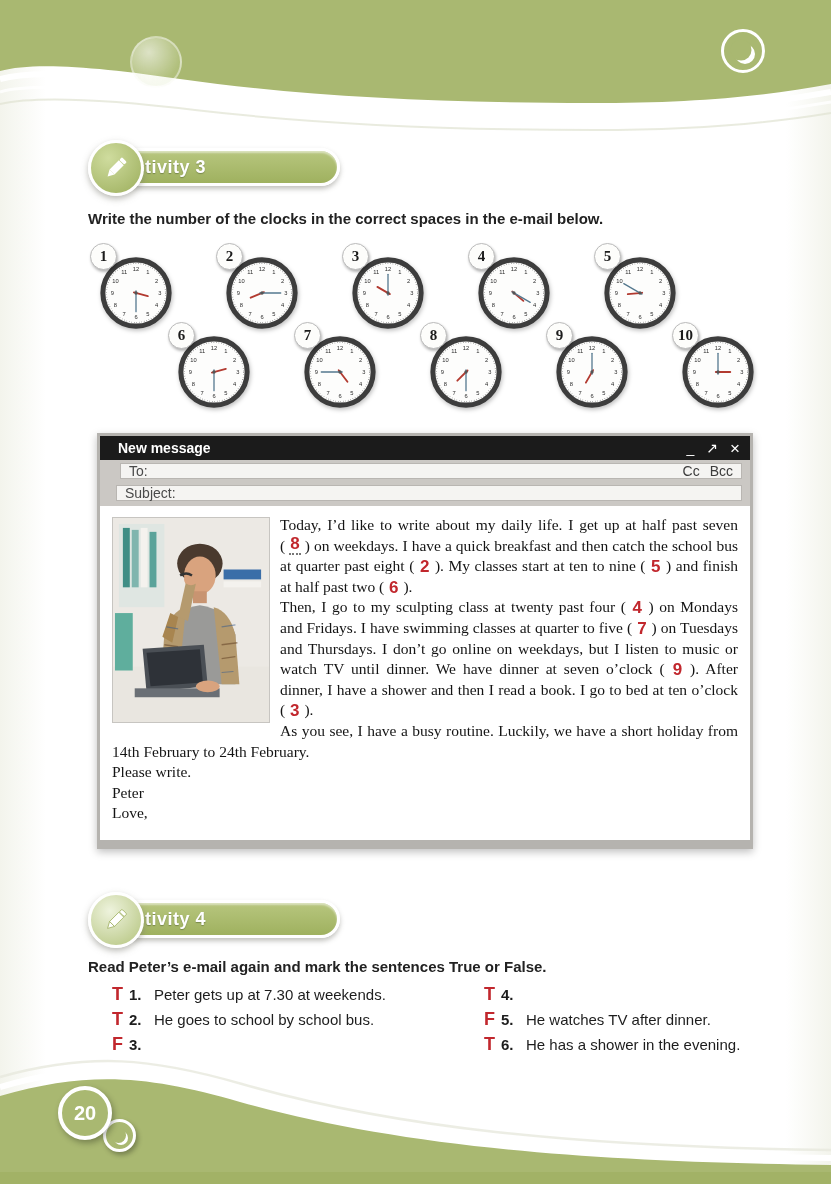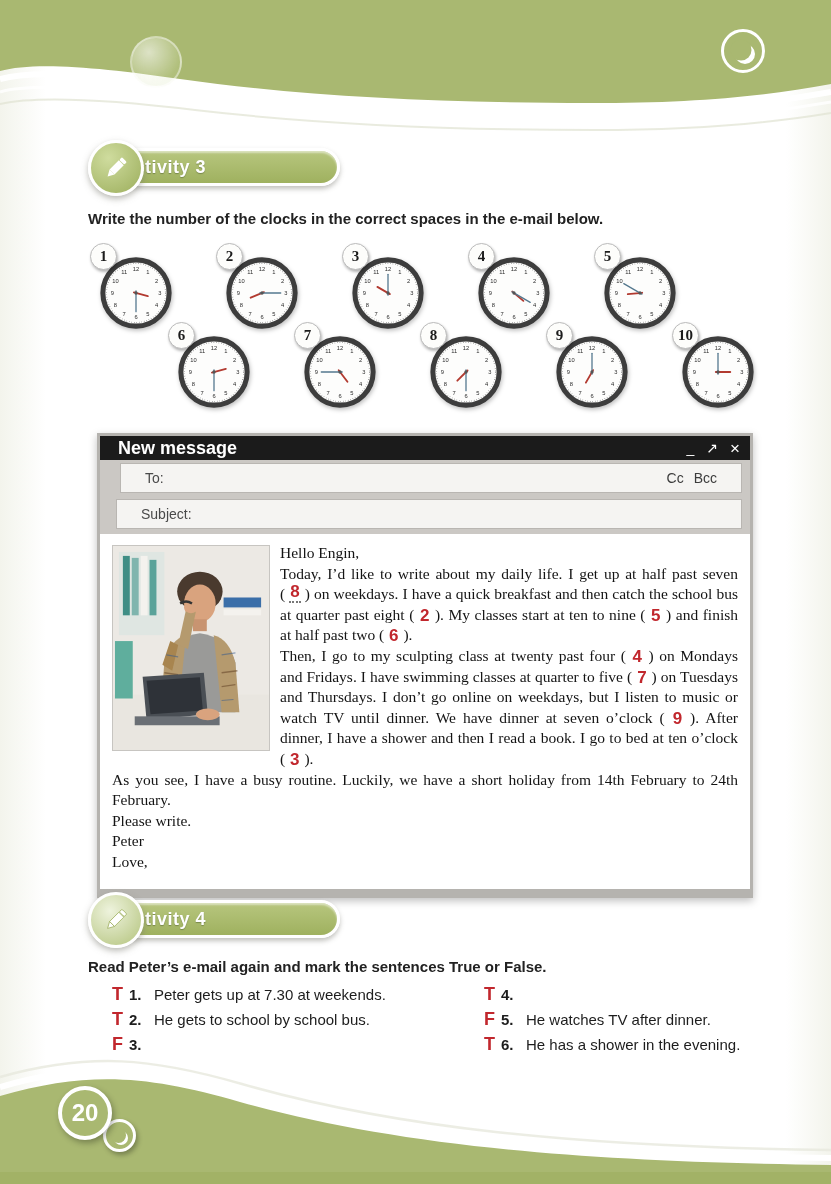--- a/index.html
+++ b/index.html
@@ -74,27 +74,27 @@
   #email-window{
     position:absolute;left:97px;top:433px;width:656px;
     border:3px solid var(--frame);border-bottom-width:9px;
     box-shadow:0 3px 8px rgba(0,0,0,.25);
     background:#fff;
   }
   #email-titlebar{
     height:24px;background:var(--titlebar);color:#fff;
     display:flex;align-items:center;padding:0 10px 0 18px;
   }
-  #email-titlebar .title{font-size:18px;font-weight:bold;}
+  #email-titlebar .title{font-size:14px;font-weight:bold;}
   .win-controls{margin-left:auto;display:flex;gap:12px;align-items:center;}
   .win-controls span{color:#fff;font-size:14px;line-height:1;cursor:default;}
   .email-field-row{background:#cbc8c4;padding:3px 8px 3px 20px;}
   .email-field{
-    background:#f5f4f2;border:1px solid #b9b6b2;height:30px;
-    display:flex;align-items:center;padding:0 24px;
+    background:#f5f4f2;border:1px solid #b9b6b2;height:16px;
+    display:flex;align-items:center;padding:0 8px;
     font-size:14px;color:#4a4a4a;
   }
   .ccbcc{margin-left:auto;display:flex;gap:10px;color:#3c3c3c;}
   #email-body{
     background:#fff;padding:9px 12px 16px 12px;
     font-family:"Liberation Serif",serif;font-size:15.5px;line-height:20.6px;
     color:#141414;text-align:justify;min-height:330px;
   }
   #email-body p{margin:0;}
   #peter-photo{
@@ -120,21 +120,21 @@
     flex:0 0 auto;
   }
   .tf-num{font-weight:bold;width:25px;flex:0 0 auto;}
   .tf-text{max-width:258px;}
   
   #page-badge{
     position:absolute;left:58px;top:1086px;width:54px;height:54px;border-radius:50%;
     background:var(--green);border:4px solid #fff;
     box-shadow:2px 3px 6px rgba(0,0,0,.3);
     display:flex;align-items:center;justify-content:center;
-    color:#fff;font-weight:bold;font-size:24px;z-index:4;
+    color:#fff;font-weight:bold;font-size:20px;z-index:4;
   }
   #page-badge-companion{
     position:absolute;left:103px;top:1119px;width:33px;height:33px;border-radius:50%;
     background:var(--green);border:3px solid #fff;
     box-shadow:2px 3px 5px rgba(0,0,0,.3);z-index:3;overflow:hidden;
   }
 </style>
 </head>
 <body>
 
@@ -448,21 +448,20 @@
           <line x1="110" y1="110" x2="124" y2="108"></line>
         <line x1="58" y1="156" x2="66" y2="157"></line>
           <line x1="110" y1="156" x2="122" y2="155"></line>
       </g>
 
       <path d="M30 132 L92 128 L96 170 L34 176 Z" fill="#4a4f55"></path>
       <path d="M34 136 L88 132.5 L91 166 L38 170 Z" fill="#2e3238"></path>
       <rect x="22" y="172" width="86" height="9" fill="#6a6f75"></rect>
       <ellipse cx="96" cy="170" rx="12" ry="6" fill="#d9a37e"></ellipse>
     </svg>
-  <p>Hello Engin,</p>
       <p>Today, I’d like to write about my daily life. I get up at half past seven <span class="blankwrap">(&nbsp;<span class="blank dotted">8</span>&nbsp;)</span> on weekdays. I have a quick breakfast and then catch the school bus at quarter past eight <span class="blankwrap">(&nbsp;<span class="blank">2</span>&nbsp;)</span>. My classes start at ten to nine <span class="blankwrap">(&nbsp;<span class="blank">5</span>&nbsp;)</span> and finish at half past two <span class="blankwrap">(&nbsp;<span class="blank">6</span>&nbsp;)</span>.</p>
       <p>Then, I go to my sculpting class at twenty past four <span class="blankwrap">(&nbsp;<span class="blank">4</span>&nbsp;)</span> on Mondays and Fridays. I have swimming classes at quarter to five <span class="blankwrap">(&nbsp;<span class="blank">7</span>&nbsp;)</span> on Tuesdays and Thursdays. I don’t go online on weekdays, but I listen to music or watch TV until dinner. We have dinner at seven o’clock <span class="blankwrap">(&nbsp;<span class="blank">9</span>&nbsp;)</span>. After dinner, I have a shower and then I read a book. I go to bed at ten o’clock <span class="blankwrap">(&nbsp;<span class="blank">3</span>&nbsp;)</span>.</p>
       <p>As you see, I have a busy routine. Luckily, we have a short holiday from 14th February to 24th February.</p>
       <p>Please write.</p>
       <p>Peter</p>
       <p>Love,</p>
     </div>
 </div>
 
 <div class="activity-badge" style="left:88px;top:892px;">
@@ -482,21 +481,21 @@
 <div class="instruction" style="top:958px;">Read Peter’s e-mail again and mark the sentences True or False.</div>
 <div id="tf-grid">
     <div class="tf-item">
       <span class="tf-answer">T</span>
       <span class="tf-num">1.</span>
       <span class="tf-text">Peter gets up at 7.30 at weekends.</span>
     </div>
     <div class="tf-item">
       <span class="tf-answer">T</span>
       <span class="tf-num">2.</span>
-      <span class="tf-text">He gets to school by school bus.</span>
+      <span class="tf-text">He goes to school by school bus.</span>
     </div>
     <div class="tf-item">
       <span class="tf-answer">F</span>
       <span class="tf-num">3.</span>
     </div>
     <div class="tf-item">
       <span class="tf-answer">T</span>
       <span class="tf-num">4.</span>
     </div>
     <div class="tf-item">

